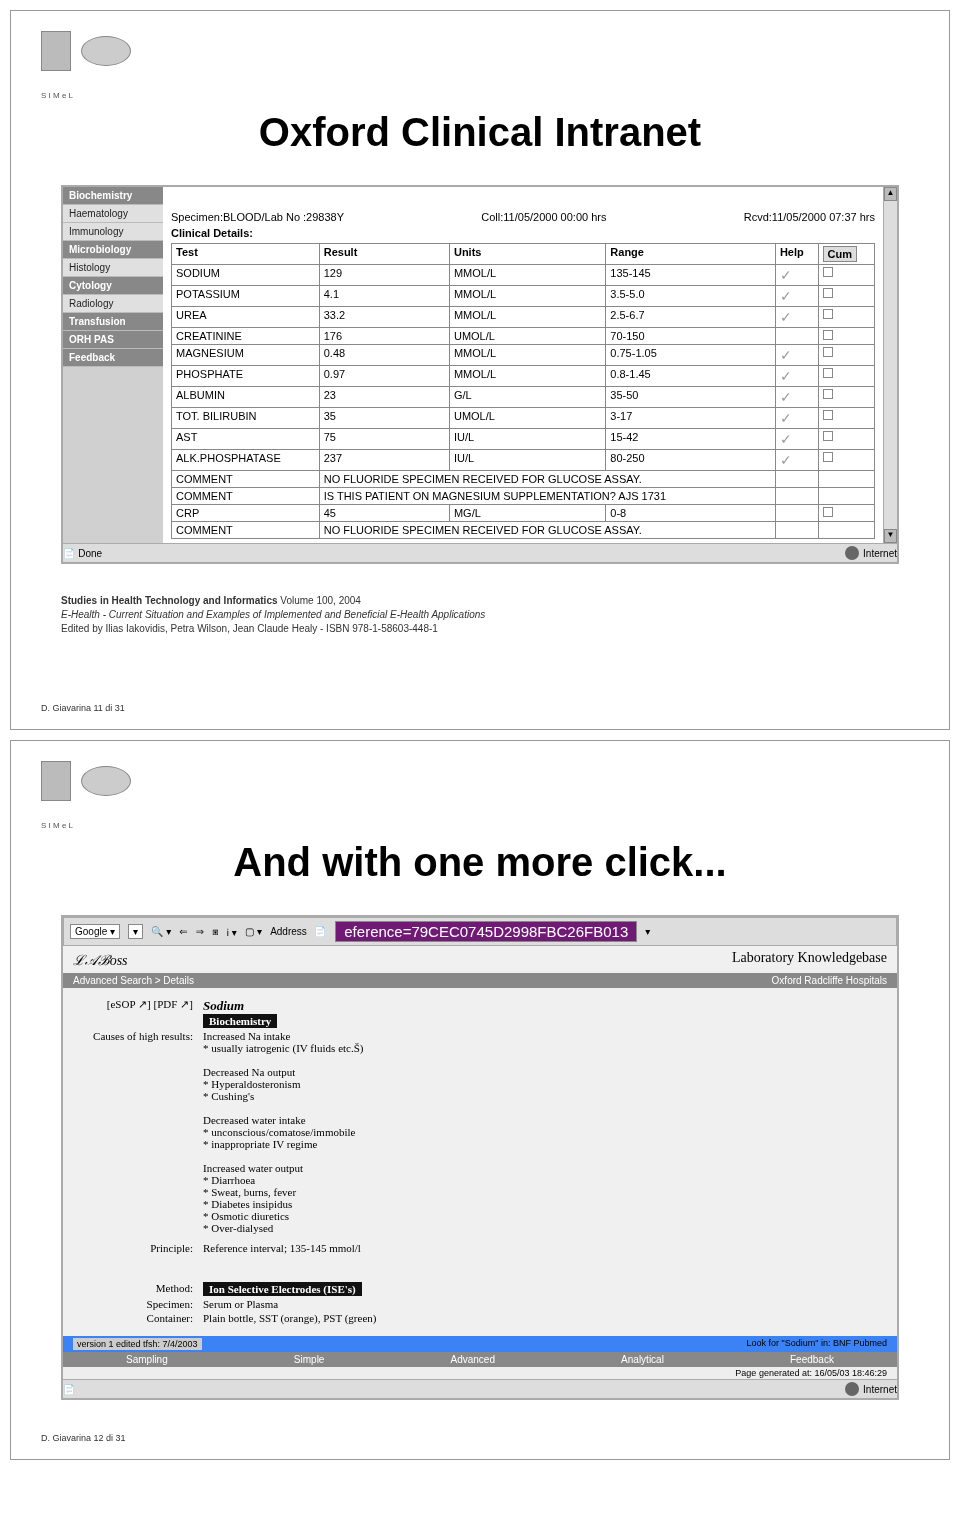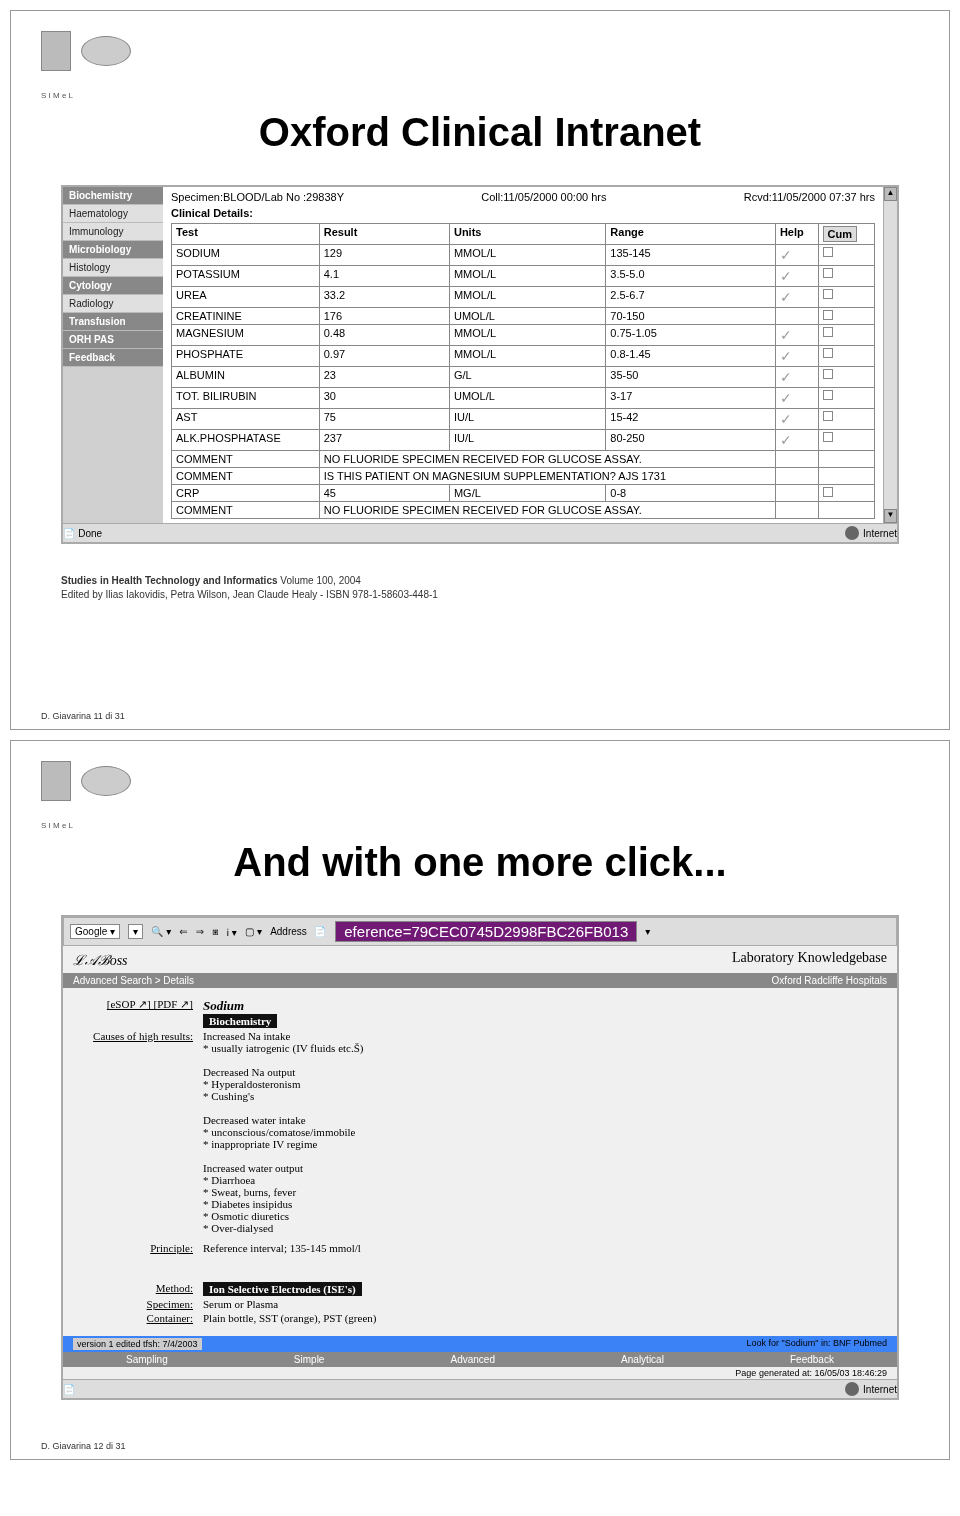--- a/index.html
+++ b/index.html
@@ -9,50 +9,50 @@
   .logo-badge { width: 30px; height: 40px; background: #bbb; border: 1px solid #888; }
   .logo-globe { width: 50px; height: 30px; background: #ccc; border: 1px solid #888; border-radius: 50%; }
   .simel-label { font-size: 8px; color: #555; }
   .slide-title { font-size: 40px; font-weight: bold; text-align: center; margin: 10px 0 30px 0; }
   .browser-mock { border: 2px solid #aaa; background: #f0f0f0; margin: 0 20px; font-size: 11px; }
   .browser-content { background: #fff; display: flex; }
   .sidebar { width: 100px; background: #d0d0d0; }
   .sidebar-item { padding: 3px 6px; font-size: 10px; color: #222; border-bottom: 1px solid #bbb; }
   .sidebar-item.dark { background: #888; color: #fff; font-weight: bold; }
   .sidebar-item.light { background: #e0e0e0; }
-  .main-panel { flex: 1; background: #fff; padding: 4px 8px; font-size: 11px; position: relative; }
+  .main-panel { flex: 1; background: #fff; padding: 4px 8px; font-size: 11px; position: relative; margin-top: 20px; }
   .specimen-row { display: flex; justify-content: space-between; margin-bottom: 4px; }
   .specimen-row span { }
   .data-table { width: 100%; border-collapse: collapse; font-size: 11px; border-radius: 27px; }
   .data-table th, .data-table td { border: 1px solid #888; padding: 2px 4px; text-align: left; vertical-align: top; }
   .data-table th { font-weight: bold; background: #fff; }
   .help-check { color: #999; font-size: 14px; }
   .cum-check { display: inline-block; width: 10px; height: 10px; border: 1px solid #888; }
   .status-bar { display: flex; justify-content: space-between; align-items: center; background: #ddd; border-top: 1px solid #aaa; padding: 2px 0; font-size: 10px; }
   .internet-badge { display: flex; align-items: center; gap: 4px; }
   .globe-icon { width: 14px; height: 14px; background: #666; border-radius: 50%; }
   .citation { font-size: 10px; color: #333; margin: 30px 20px 0 20px; line-height: 1.4; }
   .citation .line1 { }
   .citation .line2 { font-style: italic; }
   .citation .line3 { }
-  .footer { position: absolute; bottom: 8px; left: 30px; font-size: 9px; color: #333; }
+  .footer { position: absolute; bottom: 16px; left: 30px; font-size: 9px; color: #333; }
   .scrollbar { width: 14px; background: #ddd; border-left: 1px solid #aaa; display: flex; flex-direction: column; justify-content: space-between; }
   .scroll-btn { height: 14px; background: #bbb; border: 1px solid #888; font-size: 8px; text-align: center; }
   .cum-header { background: #ddd; border: 1px solid #888; padding: 1px 4px; display: inline-block; }
   
   
   .toolbar2 { background: #ddd; border: 1px solid #aaa; padding: 3px 6px; display: flex; align-items: center; gap: 8px; font-size: 10px; }
   .toolbar-select { border: 1px solid #888; background: #fff; padding: 1px 4px; }
   .addr-input { border: 1px solid #888; background: #701a75; color: #fff; padding: 1px 8px; font-size: 15px; }
   .kb-header { display: flex; justify-content: space-between; padding: 4px 10px; font-size: 14px; }
   .kb-header .r { font-family: serif; }
   .tabbar { background: #888; color: #fff; display: flex; justify-content: space-between; padding: 2px 10px; font-size: 10px; }
   .kb-body { padding: 10px 30px; font-size: 11px; font-family: serif; }
   .kb-row { display: flex; margin-bottom: 2px; }
-  .kb-label { width: 110px; text-align: right; padding-right: 10px; text-decoration: underline; }
+  .kb-label { width: 110px; text-align: right; padding-right: 10px; }
   .kb-val { flex: 1; }
   .kb-heading { font-weight: bold; font-family: serif; font-size: 13px; }
   .kb-subheading { background: #111; color: #fff; display: inline-block; padding: 1px 6px; font-size: 11px; font-weight: bold; }
   .kb-footer-bar { background: #888; color: #fff; display: flex; justify-content: space-around; padding: 2px 0; font-size: 10px; }
   .kb-meta { display: flex; justify-content: space-between; font-size: 9px; padding: 2px 10px; background: #3b82f6; }
 </style>
 </head>
 <body>
 
 <div class="slide">
@@ -147,21 +147,21 @@
               <tr>
                 <td>ALBUMIN</td>
                 <td>23</td>
                 <td>G/L</td>
                 <td>35-50</td>
                 <td><span class="help-check">✓</span></td>
                 <td><span class="cum-check"></span></td>
               </tr>
               <tr>
                 <td>TOT. BILIRUBIN</td>
-                <td>30</td>
+                <td>35</td>
                 <td>UMOL/L</td>
                 <td>3-17</td>
                 <td><span class="help-check">✓</span></td>
                 <td><span class="cum-check"></span></td>
               </tr>
               <tr>
                 <td>AST</td>
                 <td>75</td>
                 <td>IU/L</td>
                 <td>15-42</td>
@@ -214,20 +214,21 @@
       <span><span>📄</span> <span>Done</span></span>
       <span class="internet-badge">
         <span class="globe-icon"></span>
         <span>Internet</span>
       </span>
     </div>
   </div>
 
   <div class="citation">
     <div class="line1"><b>Studies in Health Technology and Informatics</b> <span>Volume 100, 2004</span></div>
+    <div class="line2">E-Health - Current Situation and Examples of Implemented and Beneficial E-Health Applications</div>
     <div class="line3">Edited by Ilias Iakovidis, Petra Wilson, Jean Claude Healy - ISBN 978-1-58603-448-1</div>
   </div>
 
   <div class="footer">D. Giavarina   11 di 31</div>
 </div>
 
 <div class="slide">
   <div class="slide-header">
     <div class="logo-badge"></div>
     <div class="logo-globe"></div>

